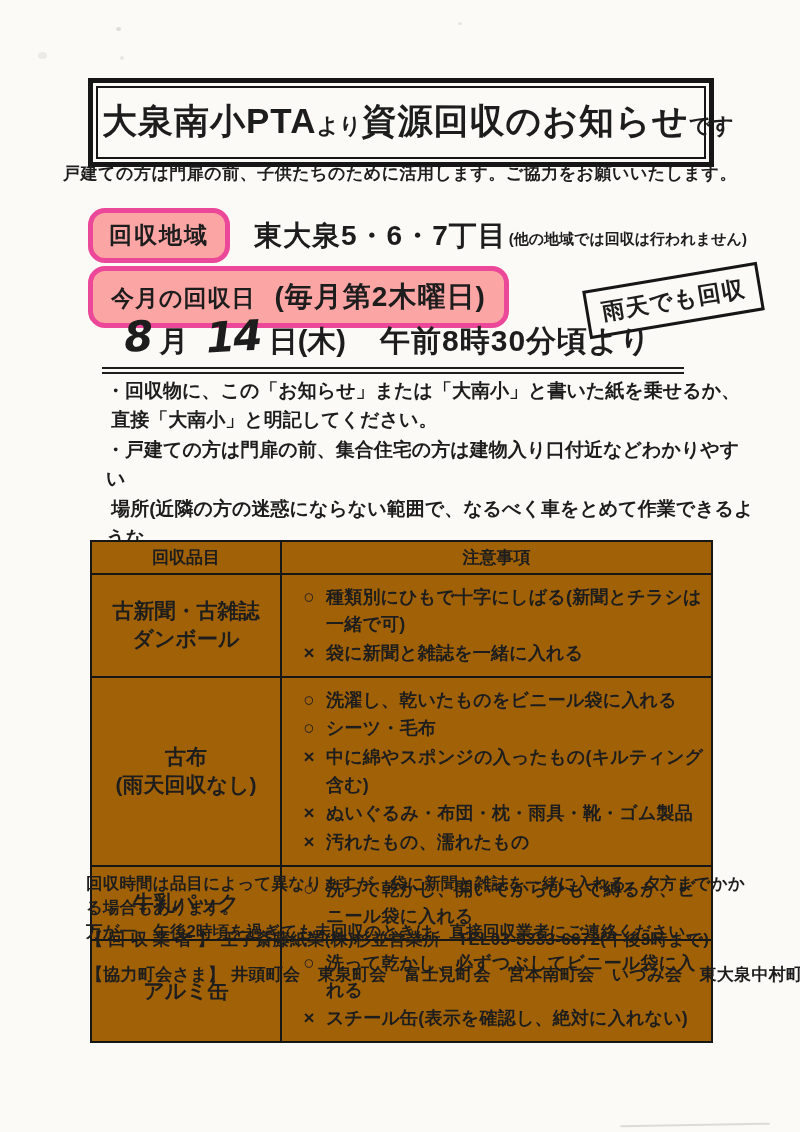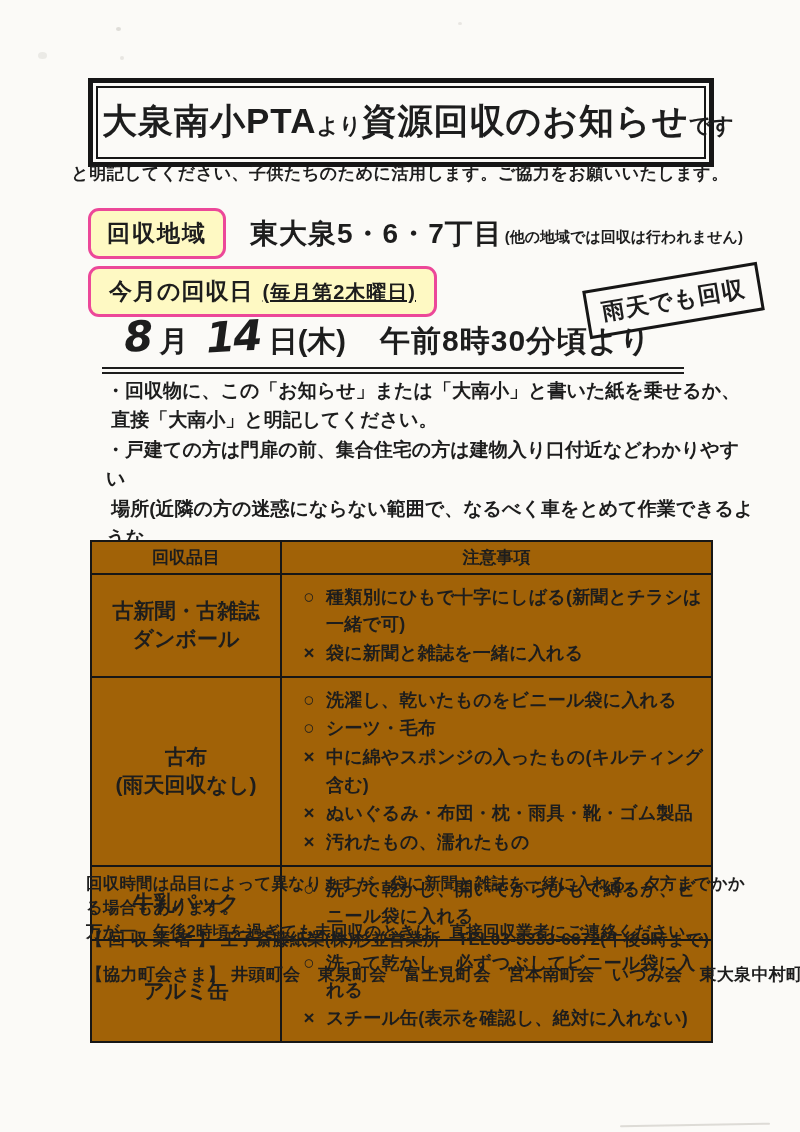--- a/index.html
+++ b/index.html
@@ -36,31 +36,31 @@
   .t-small{ font-size:22px; font-weight:bold; }
 
   .subtitle {
     position:absolute; left:0; top:162px; width:100%;
     text-align:center; font-size:17px; font-weight:bold; letter-spacing:.5px;
   }
 
   
   .area-row { position:absolute; left:88px; top:208px; display:flex; align-items:center; white-space:nowrap; }
   .label-box {
-    display:inline-block; border:3px solid #ec4899; border-radius:11px;
+    display:inline-block; border:5px solid #ec4899; border-radius:17px;
     padding:7px 16px; font-size:23px; font-weight:bold; letter-spacing:2px;
-    background:#fef9c3;
+    background:#fca5a5;
   }
   .area-value { font-size:28px; font-weight:bold; margin-left:24px; letter-spacing:1px; }
   .area-note  { font-size:15px; font-weight:bold; margin-left:2px; padding-top:8px; }
 
   
   .schedule-row { position:absolute; left:88px; top:266px; }
   .schedule-box { letter-spacing:1px; padding:7px 18px; }
-  .sched-note { font-size:20px; font-weight:bold; margin-left:9px;text-decoration:underline; }
+  .sched-note { font-size:28px; font-weight:bold; margin-left:19px; }
 
   
   .stamp {
     position:absolute; left:585px; top:276px;
     transform:rotate(-9.5deg);
     border:3px solid #161616; padding:6px 13px;
     font-size:23px; font-weight:bold; letter-spacing:1px;
     white-space:nowrap; background:#fbfaf7;
   }
 
@@ -125,21 +125,21 @@
   <span class="speck s1"></span>
   <span class="speck s2"></span>
   <span class="speck s3"></span>
   <span class="speck s4"></span>
   <span class="scan-squiggle"></span>
 
   <div class="title-box">
     <div class="title-inner"><span class="t-big">大泉南小PTA</span><span class="t-small">より</span><span class="t-big">資源回収のお知らせ</span><span class="t-small">です</span></div>
   </div>
 
-  <p class="subtitle">と明記してください、子供たちのために活用します。ご協力をお願いいたします。</p>
+  <p class="subtitle">戸建ての方は門扉の前、子供たちのために活用します。ご協力をお願いいたします。</p>
 
   <div class="area-row">
     <span class="label-box">回収地域</span>
     <span class="area-value">東大泉5・6・7丁目</span>
     <span class="area-note">(他の地域では回収は行われません)</span>
   </div>
 
   <div class="schedule-row">
     <span class="label-box schedule-box"><span>今月の回収日</span><span class="sched-note">(毎月第2木曜日)</span></span>
   </div>

